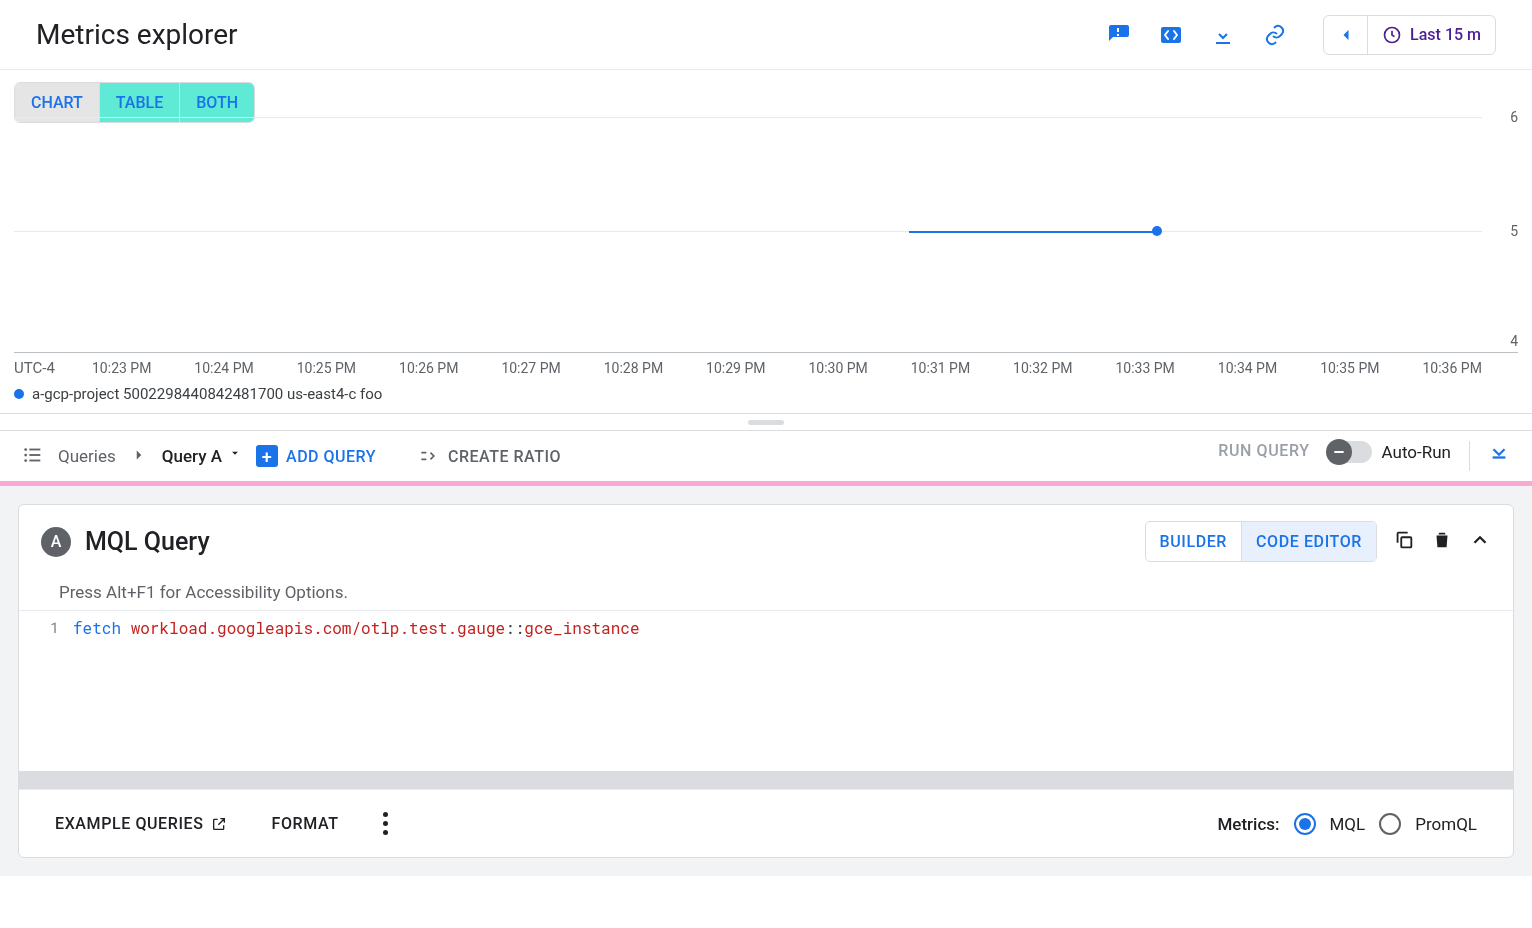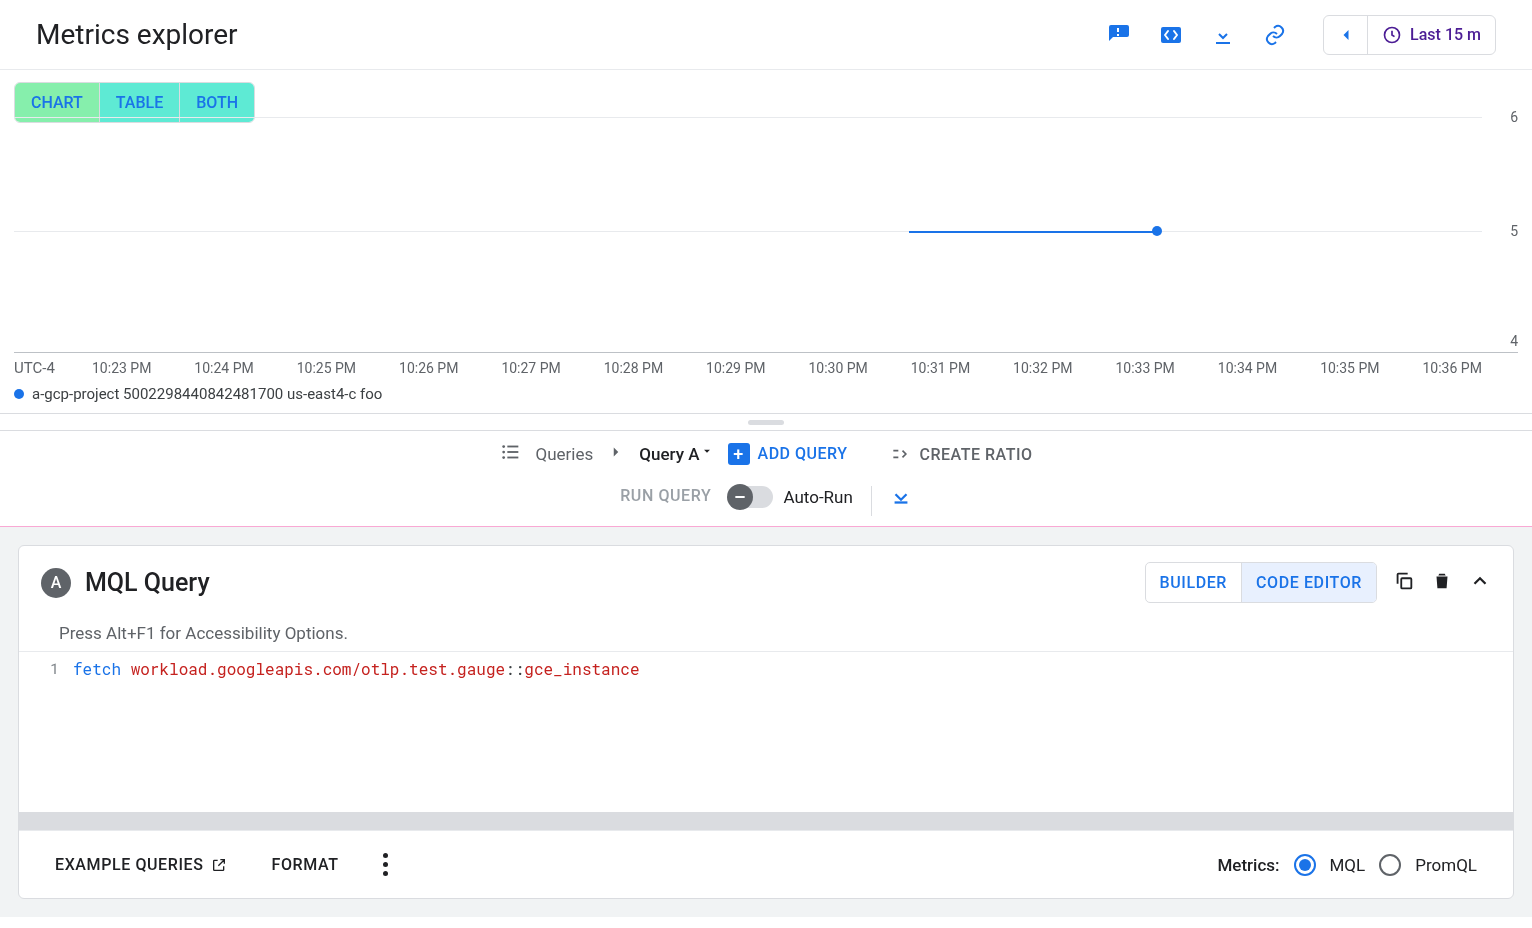--- a/index.html
+++ b/index.html
@@ -38,47 +38,47 @@
 }
 .view-tabs {
   display: inline-flex; border: 1px solid #dadce0; border-radius: 6px;
   margin: 12px 0 0 14px; overflow: hidden;
 }
 .view-tab {
   padding: 10px 16px; font-size: 16px; font-weight: 500; color: #1a73e8;
   cursor: pointer; background: #5eead4;
 }
 .view-tab + .view-tab { border-left: 1px solid #dadce0; }
-.view-tab.active { background: #86efac; }
+.view-tab.active { background: #e5e5e5; }
 .chart-container { position: relative; padding: 0 14px; }
 .chart-area {
   position: relative; height: 250px; margin-top: -20px;
   border-bottom: 1px solid #bdc1c6;
 }
 .gridline { position: absolute; left: 0; right: 36px; border-top: 1px solid #e8eaed; }
 .y-tick { position: absolute; right: 0; font-size: 14px; color: #5f6368; transform: translateY(-50%); }
 .series-line { position: absolute; border-top: 2px solid #1a73e8; }
 .series-dot { position: absolute; width: 10px; height: 10px; background: #1a73e8; border-radius: 50%; transform: translate(-50%, -50%); }
 .x-axis { display: flex; align-items: baseline; padding: 6px 0 4px 0; font-size: 14px; color: #5f6368; position: relative; }
 .x-tz { width: 78px; font-size: 15px; }
 .x-ticks { flex: 1; display: flex; justify-content: space-between; padding-right: 36px; }
 .x-ticks span { display: inline-block; }
 .legend { display: flex; align-items: center; gap: 8px; padding: 4px 0 10px 0; font-size: 15px; color: #3c4043; }
 .legend-dot { width: 10px; height: 10px; border-radius: 50%; background: #1a73e8; }
 .divider-grab { height: 18px; border-top: 1px solid #dadce0; border-bottom: 1px solid #dadce0; display: flex; align-items: center; justify-content: center; }
 .grab-handle { width: 36px; height: 5px; background: #dadce0; border-radius: 3px; }
 .queries-bar {
   display: flex; align-items: center; padding: 10px 22px; gap: 20px;
-  border-bottom: 1px solid #f9a8d4; background: #fff; flex-direction: column;
+  border-bottom: 5px solid #f9a8d4; background: #fff;
 }
 .q-left { display: flex; align-items: center; gap: 14px; flex: 1; }
 .q-icon { color: #5f6368; }
 .q-label { font-size: 17px; color: #5f6368; font-weight: 400; }
 .chevron { color: #5f6368; }
-.q-name { font-size: 17px; font-weight: 500; display: flex; align-items: flex-start; }
+.q-name { font-size: 17px; font-weight: 500; display: flex; align-items: flex-start; gap: 6px; }
 .add-query { display: flex; align-items: center; gap: 8px; color: #1a73e8; font-weight: 500; font-size: 16px; letter-spacing: 0.5px; cursor: pointer; }
 .add-query .plus { width: 22px; height: 22px; background: #1a73e8; color: #fff; border-radius: 3px; display: flex; align-items: center; justify-content: center; font-size: 18px; }
 .create-ratio { display: flex; align-items: flex-end; gap: 10px; color: #5f6368; font-weight: 500; font-size: 16px; letter-spacing: 0.5px; cursor: pointer; margin-left: 28px; }
 .q-right { display: flex; align-items: flex-start; gap: 18px; }
 .run-query { color: #9aa0a6; font-weight: 500; font-size: 16px; letter-spacing: 0.6px; }
 .auto-run { display: flex; align-items: center; gap: 10px; }
 .switch { width: 44px; height: 22px; background: #dadce0; border-radius: 11px; position: relative; cursor: pointer; }
 .switch-knob { position: absolute; left: -2px; top: -2px; width: 26px; height: 26px; background: #5f6368; border-radius: 50%; display: flex; align-items: center; justify-content: center; color: #fff; font-size: 18px; line-height: 1;}
 .auto-label { font-size: 17px; }
 .vdiv { width: 1px; height: 30px; background: #dadce0; }

